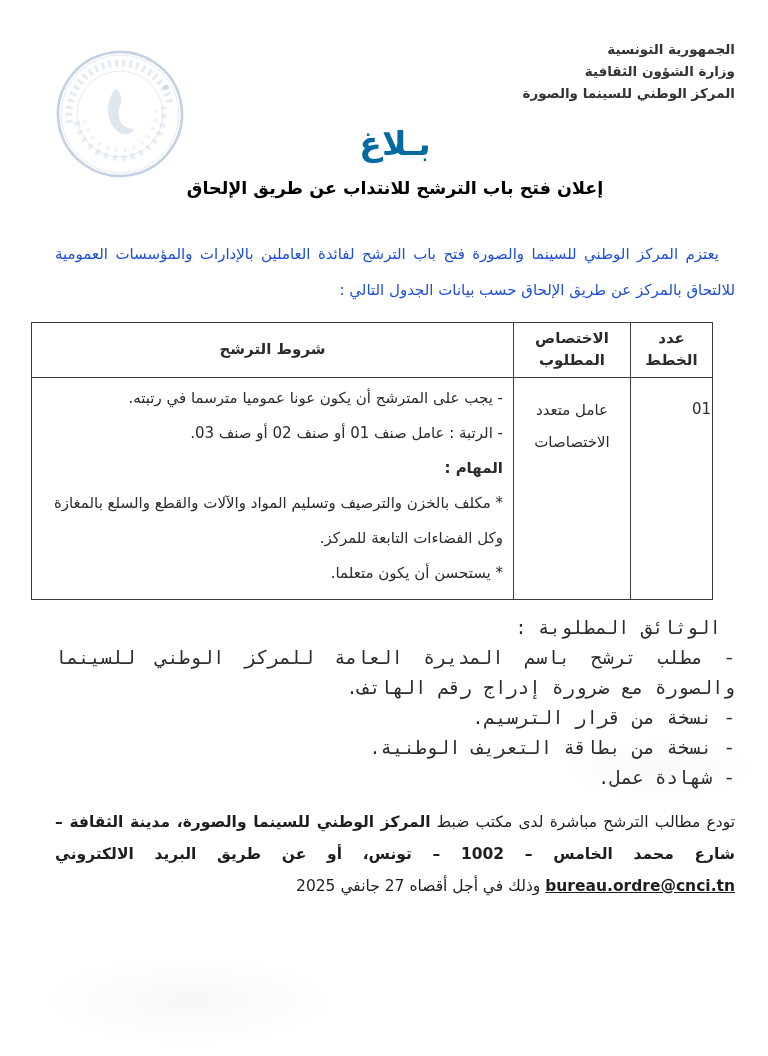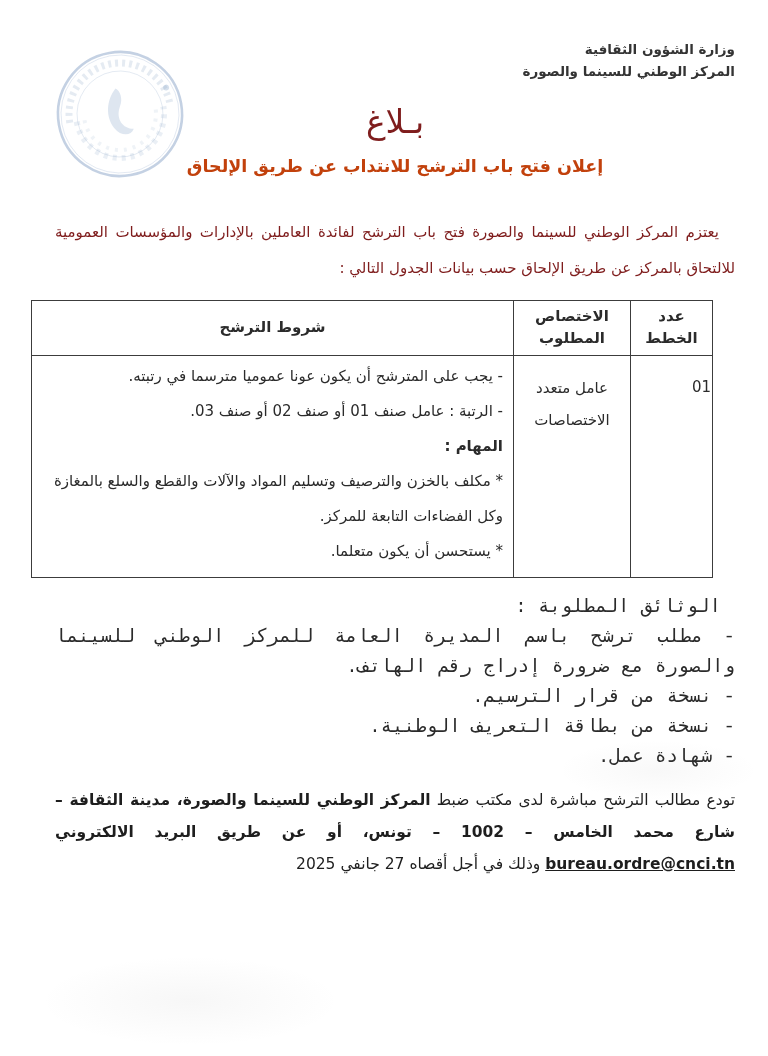--- a/index.html
+++ b/index.html
@@ -20,30 +20,30 @@
   .smudge.s1{left:40px;bottom:10px;width:300px;height:90px;
     background:radial-gradient(ellipse at center, rgba(120,120,120,.06), rgba(120,120,120,0) 70%);}
   .smudge.s2{right:10px;top:740px;width:200px;height:60px;
     background:radial-gradient(ellipse at center, rgba(120,120,120,.05), rgba(120,120,120,0) 70%);}
 
   .letterhead{text-align:right;font-size:13.5px;font-weight:700;line-height:22px;color:#343434;}
 
   .stamp{position:absolute;top:44px;left:50px;width:140px;height:140px;transform:rotate(-10deg);}
 
   .title{
-    text-align:center;font-size:33px;font-weight:400;color:#7f1d1d;
+    text-align:center;font-size:33px;font-weight:700;color:#0369a1;
     margin:20px 0 0;letter-spacing:1px;
   }
   .subtitle{
-    text-align:center;font-size:17.5px;font-weight:700;color:#c2410c;
+    text-align:center;font-size:17.5px;font-weight:700;color:#000000;
     margin:15px 0 0;
   }
   .intro{
     font-size:15px;line-height:36px;text-align:justify;text-indent:16px;
-    margin:38px 0 0;color:#7f1d1d;
+    margin:38px 0 0;color:#1d4ed8;
   }
 
   table.grid{
     border-collapse:collapse;table-layout:fixed;
     width:656px;margin:14px 22px 0 0;
     font-size:15px;color:#2b2b2b;
   }
   table.grid th,table.grid td{border:1px solid #3c3c3c;}
   table.grid th{
     font-weight:700;height:50px;text-align:center;vertical-align:middle;
@@ -73,20 +73,21 @@
 </style>
 </head>
 <body>
 
 <div class="page">
 
   <div class="smudge s1"></div>
   <div class="smudge s2"></div>
 
   <div class="letterhead">
+    <div>الجمهورية التونسية</div>
     <div>وزارة الشؤون الثقافية</div>
     <div>المركز الوطني للسينما والصورة</div>
   </div>
 
   <div class="stamp">
     <svg width="140" height="140" viewBox="0 0 140 140">
       <g fill="none" stroke="#7d99c0">
         <circle cx="70" cy="70" r="62" stroke-width="2.6" opacity="0.45"></circle>
         <circle cx="70" cy="70" r="59" stroke-width="0.8" opacity="0.25"></circle>
         <circle cx="70" cy="70" r="43" stroke-width="0.9" opacity="0.22"></circle>

